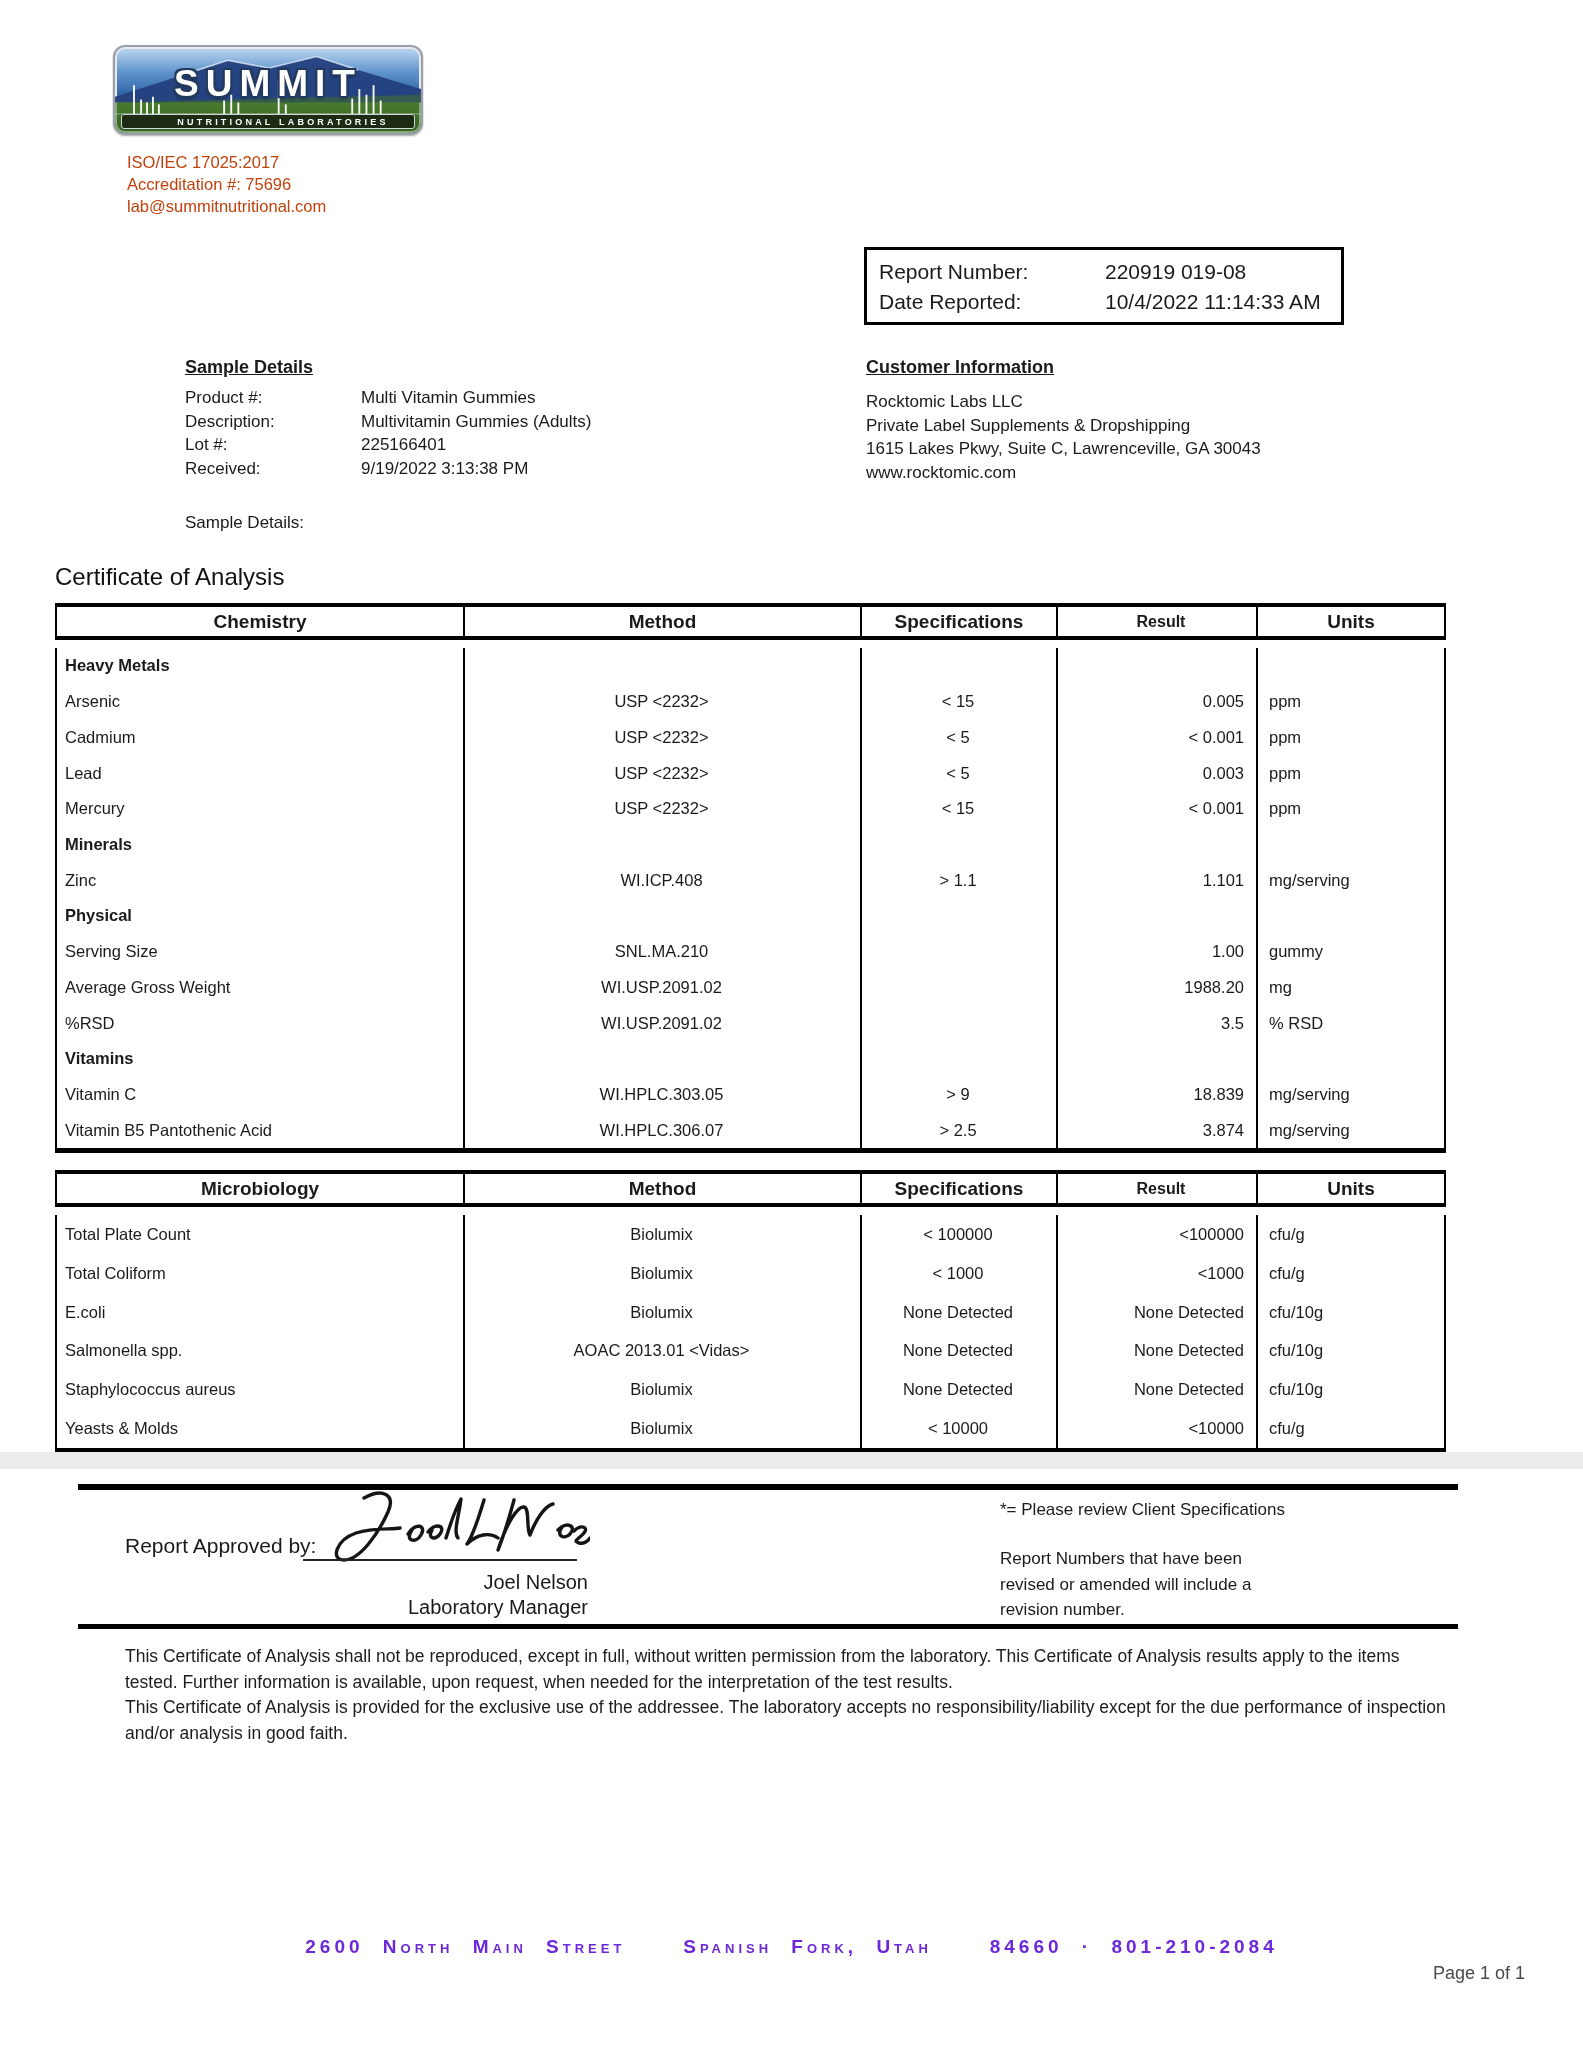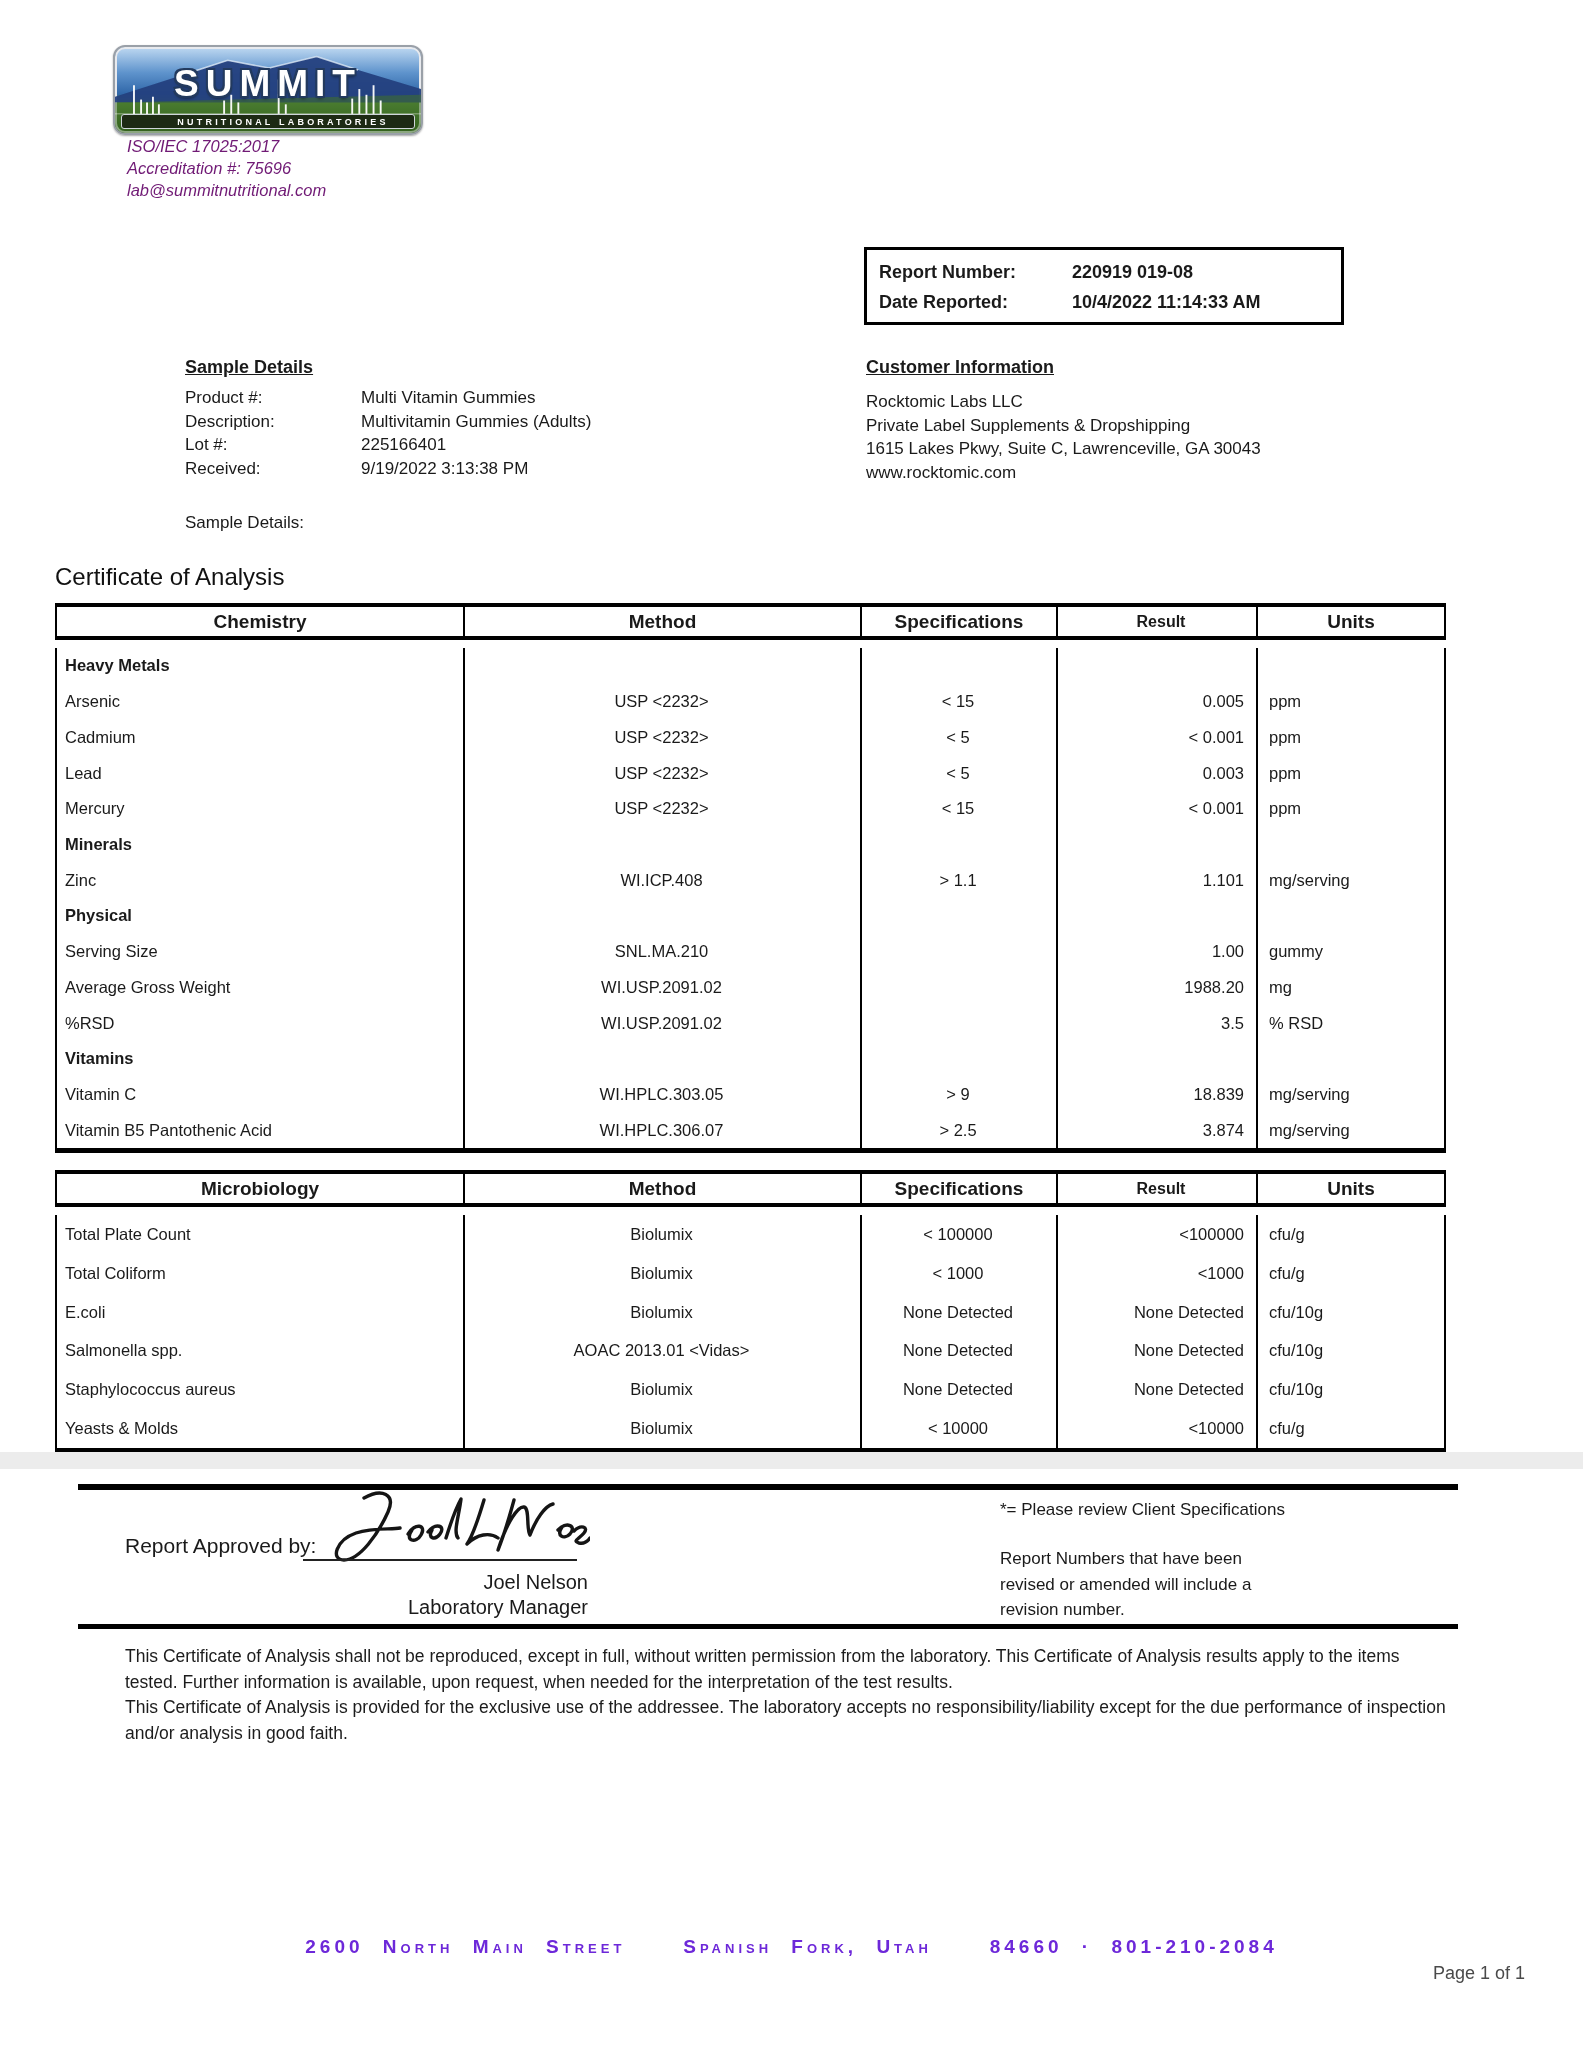--- a/index.html
+++ b/index.html
@@ -23,28 +23,28 @@
     font-size:37px; font-weight:bold; letter-spacing:7px; color:#ffffff;
     text-shadow:-2px -2px 0 #233a5e, 2px -2px 0 #233a5e, -2px 2px 0 #233a5e, 2px 2px 0 #233a5e, 0 3px 3px rgba(0,0,0,.4);
   }
   .logo-bar {
     position:absolute; left:6px; right:6px; bottom:4px; height:15px;
     background:#1d2a14; border:1px solid #cfd5da; border-radius:3px;
     display:flex; align-items:center; justify-content:center;
   }
   .logo-bar span { color:#fff; font-size:9px; letter-spacing:3.2px; font-weight:bold; white-space:nowrap;padding-left:30px; }
 
-  .lab-id { position:absolute; left:127px; top:135px; font-size:16.5px; line-height:22px; color:#701a75;font-style:italic; }
+  .lab-id { position:absolute; left:127px; top:151px; font-size:16.5px; line-height:22px; color:#c2410c; }
 
   
   .report-box {
     position:absolute; left:864px; top:247px; width:480px; height:78px;
     border:3px solid #000; padding:7px 12px 0 12px;
   }
-  .report-box .rrow { display:flex; font-size:18px; font-weight:bold; line-height:30px; }
+  .report-box .rrow { display:flex; font-size:21px; font-weight:normal; line-height:30px;gap:33px; }
   .report-box .rlabel { width:193px; }
 
   
   .blk-heading { font-size:18px; font-weight:bold; text-decoration:underline; }
   .sample { position:absolute; left:185px; top:357px; width:560px; }
   .sample .rows { margin-top:8px; }
   .sample .srow { display:flex; font-size:17px; line-height:23.5px; }
   .sample .slabel { width:176px; }
   .sample .extra { margin-top:33px; font-size:17px; }
   .customer { position:absolute; left:866px; top:357px; width:600px; }

